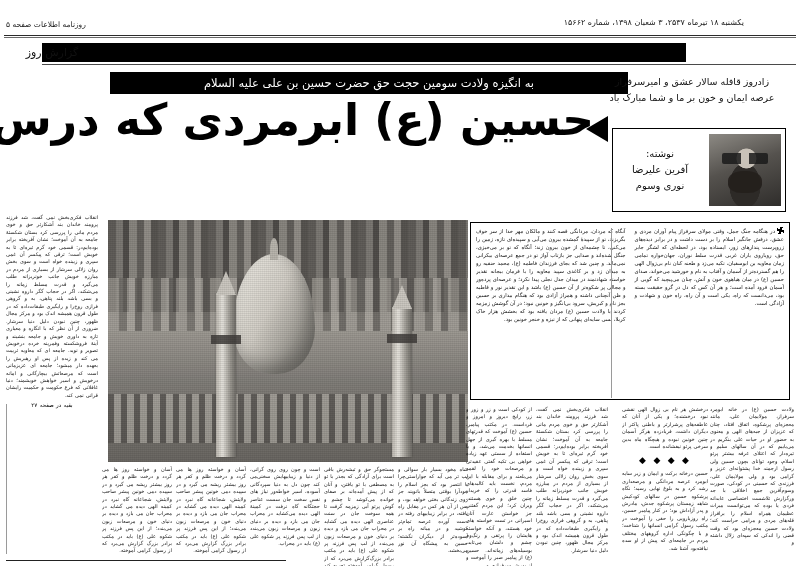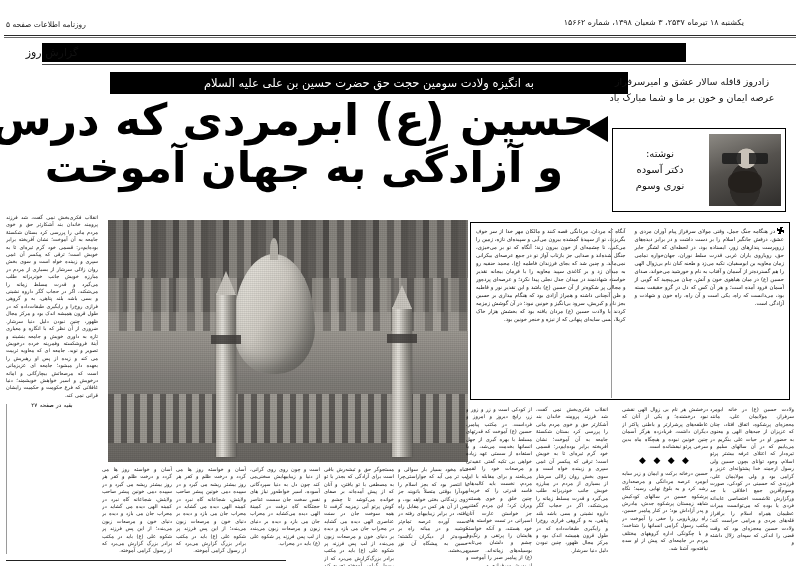--- a/index.html
+++ b/index.html
@@ -239,31 +239,30 @@
   </div>
 
   <div class="topbar"></div>
   <div class="section-tag">گزارش روز</div>
   <div class="topbar-under"></div>
 
   <div class="kicker">به انگیزه ولادت سومین حجت حق حضرت حسین بن علی علیه السلام</div>
 
   <div class="headline">
     <span>حسین (ع) ابرمردی که درس شهادت</span>
-    <span class="l2">و آزادگی به جهان آموخت</span>
   </div>
   <div class="arrow"></div>
 
   <div class="blessing">زادروز قافله سالار عشق و امیرسرفراز عرصه ایمان و خون بر ما و شما مبارک باد</div>
 
   <div class="bylinebox">
     <div class="portrait"></div>
     <div class="byline-text">
       <div>نوشته:</div>
-      <div>دکتر آسوده</div>
+      <div>آفرین علیرضا</div>
       <div>نوری وسوم</div>
     </div>
   </div>
 
   <div class="photo">
     <div class="sky"></div>
     <div class="roofs"></div>
     <div class="roofs2"></div>
     <div class="court"></div>
     <div class="arcade"></div>

